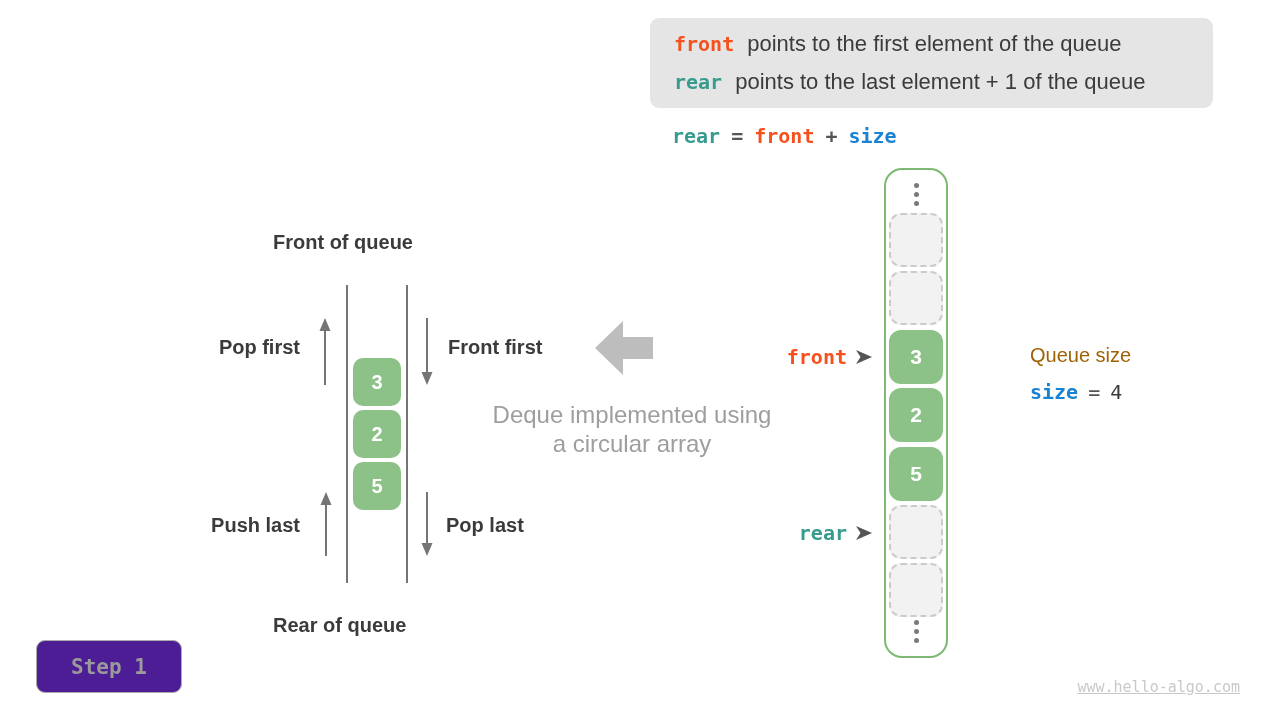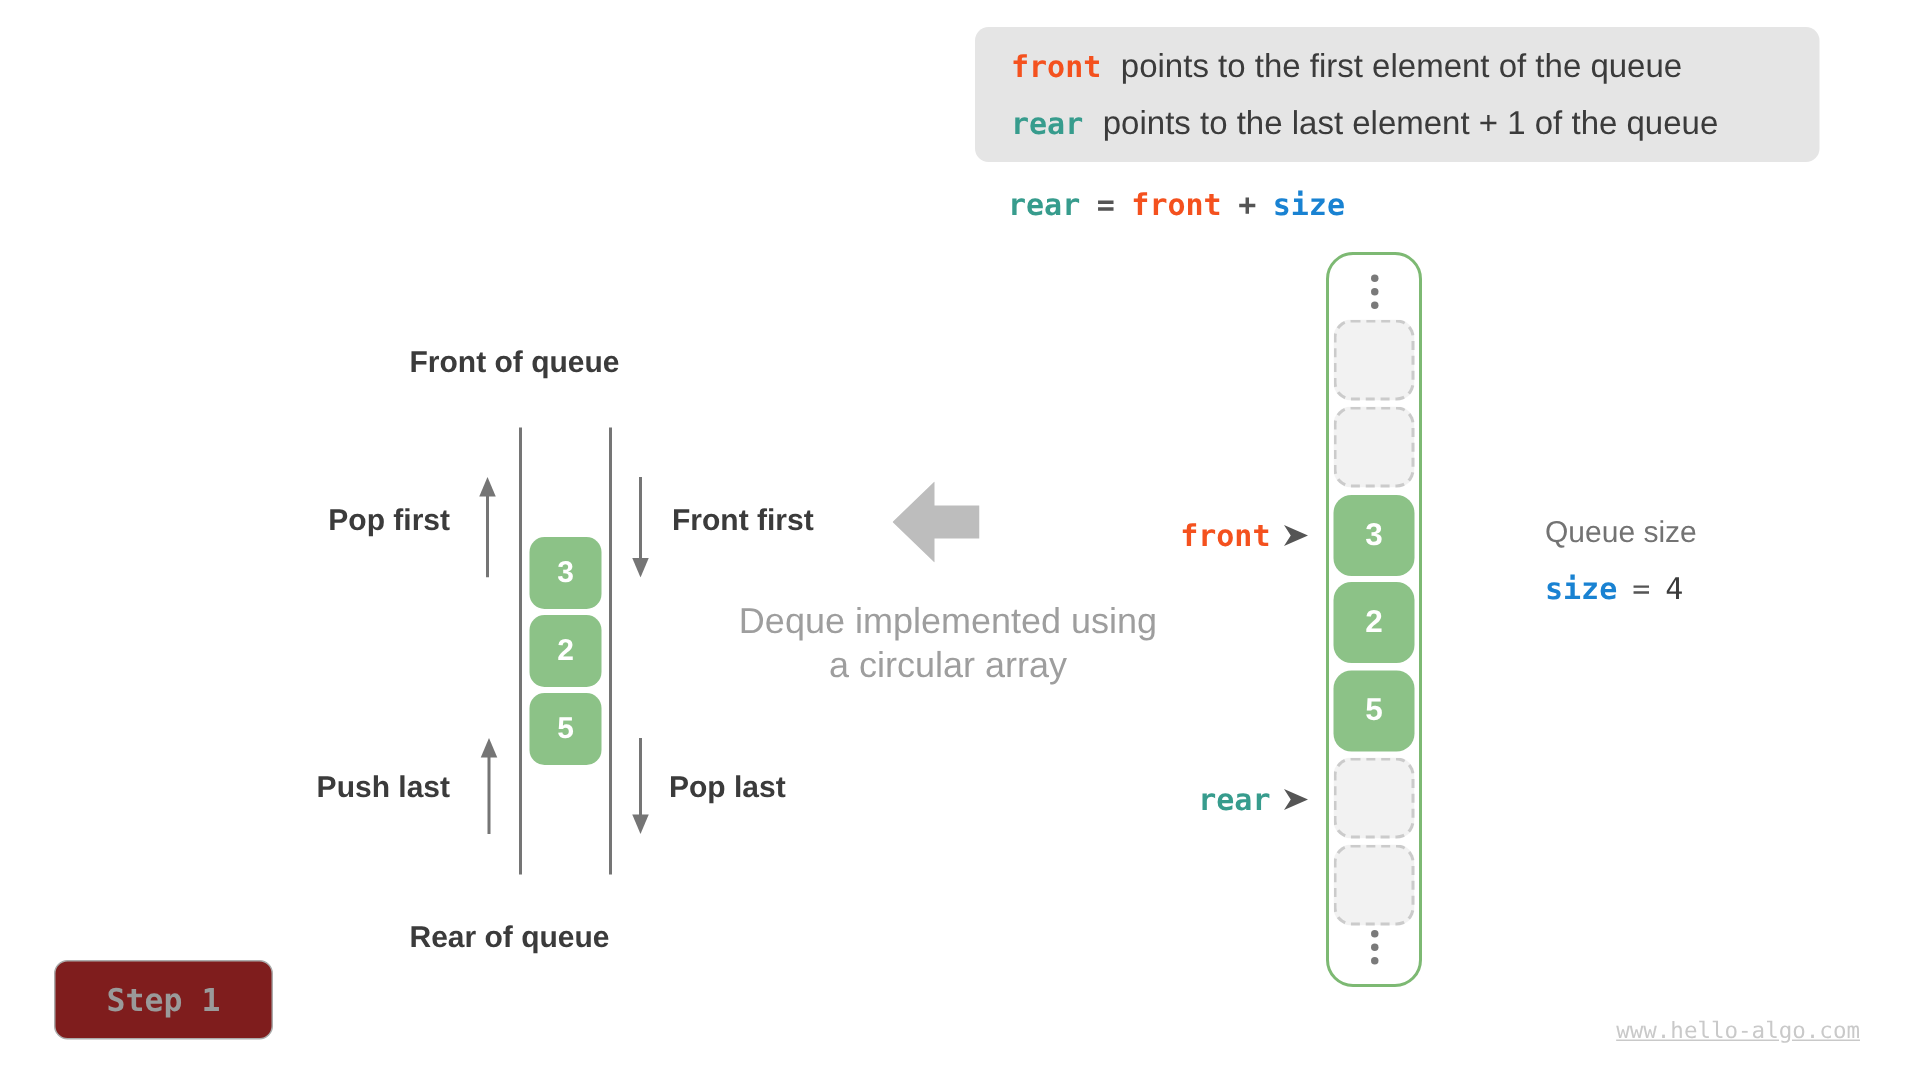--- a/index.html
+++ b/index.html
@@ -47,29 +47,29 @@
   .cell{width:54px;height:54px;border-radius:12px;box-sizing:border-box;display:flex;
         align-items:center;justify-content:center;}
   .cell-empty{background:#f2f2f2;border:2px dashed #cbcbcb;}
   .cell-value{background:#8cc287;color:#fff;font-weight:bold;font-size:21px;}
 
   
   .pointer-row{position:absolute;width:116px;display:flex;justify-content:flex-end;align-items:center;gap:9px;
                font-family:"DejaVu Sans Mono", monospace;font-weight:bold;font-size:20px;}
 
   
-  .queue-size-title{position:absolute;left:1030px;top:344px;font-size:20px;color:#737373;}
+  .queue-size-title{position:absolute;left:1030px;top:344px;font-size:20px;color:#a16207;}
   .size-row{position:absolute;left:1030px;top:380px;display:flex;align-items:center;gap:10px;
             font-family:"DejaVu Sans Mono", monospace;font-size:20px;color:#3b3b3b;}
   .size-var{font-weight:bold;color:#1982d2;}
   .size-eq{color:#555555;}
 
   
   .step-box{position:absolute;left:36px;top:640px;width:146px;height:53px;box-sizing:border-box;
-            border:1.5px solid #ababab;border-radius:9px;background:#7f1d1d;display:flex;
+            border:1.5px solid #ababab;border-radius:9px;background:#4c1d95;display:flex;
             align-items:center;justify-content:center;font-family:"DejaVu Sans Mono", monospace;
             font-weight:bold;font-size:21px;color:#9a9a9a;}
 
   .watermark{position:absolute;right:40px;top:678px;font-family:"DejaVu Sans Mono", monospace;
              font-size:15px;color:#c9c9c9;text-decoration:underline;}
 </style>
 </head>
 <body>
 
 <div class="canvas">

